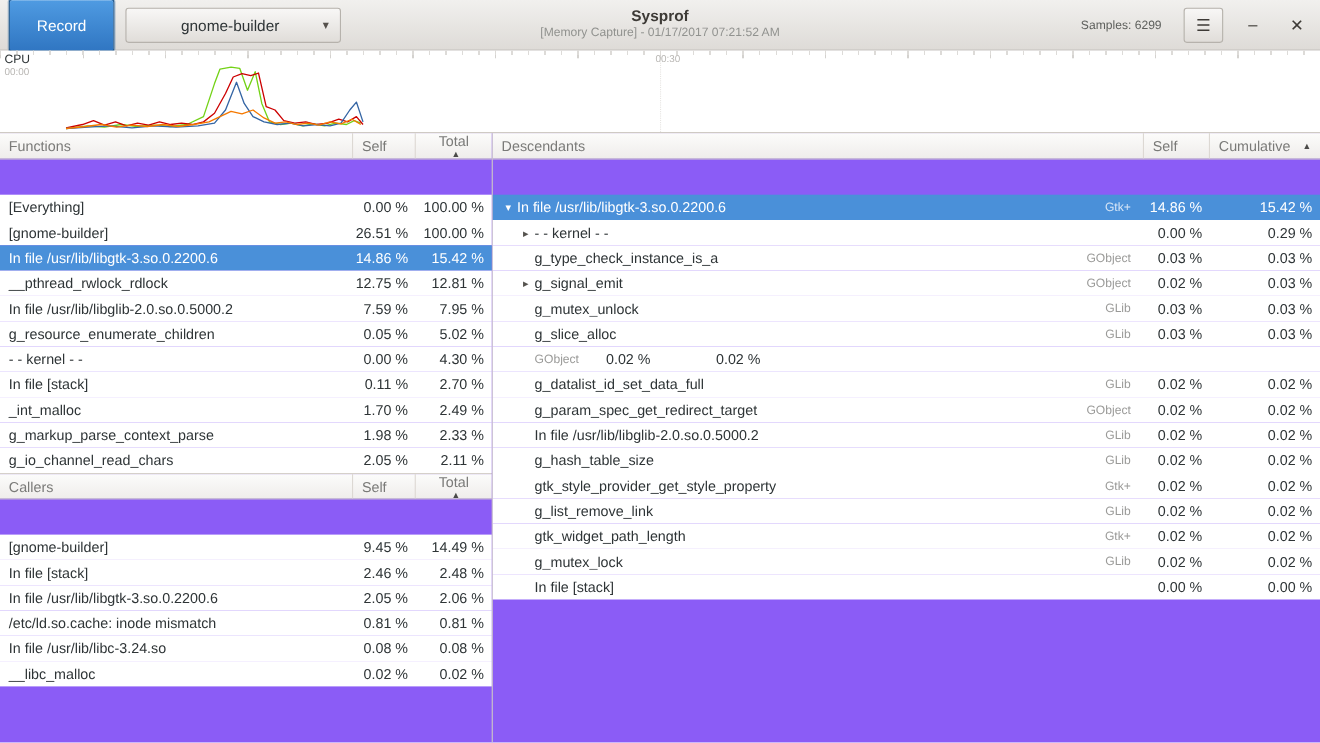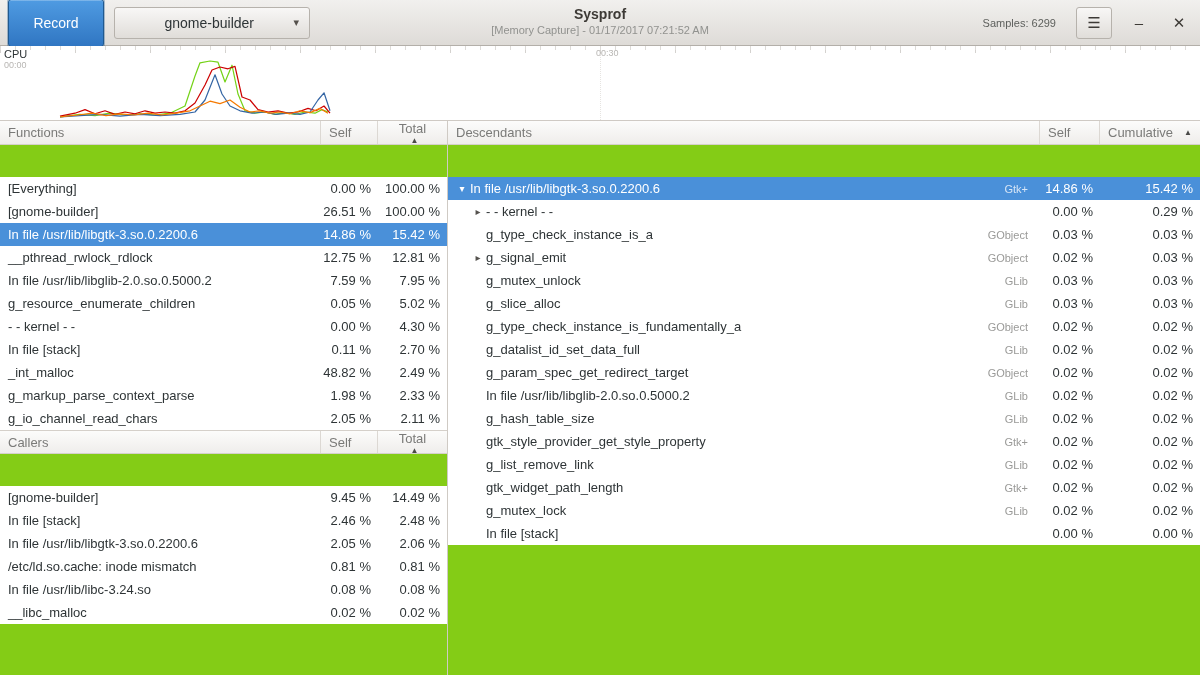--- a/index.html
+++ b/index.html
@@ -36,21 +36,21 @@
     background:repeating-linear-gradient(to right,#d4d2cf 0,#d4d2cf 1px,transparent 1px,transparent 75px); }
   .graph::after { content:""; position:absolute; top:0; left:0; right:0; height:4px;
     background:repeating-linear-gradient(to right,#dddbd8 0,#dddbd8 1px,transparent 1px,transparent 15px); }
   .cpu-label { position:absolute; left:4px; top:2px; font-size:11px; color:#2e3436; z-index:2; }
   .t-start { position:absolute; left:4px; top:14px; font-size:9px; color:#b8b6b3; z-index:2; }
   .t-mid { position:absolute; left:596px; top:2px; font-size:9px; color:#b8b6b3; z-index:2; }
   .grid-mid { position:absolute; left:600px; top:0; bottom:0; border-left:1px dotted #e6e4e1; }
   .graph svg { position:absolute; left:0; top:0; z-index:1; }
 
   
-  .content { flex:1; display:flex; min-height:0; background:#84cc16; }
+  .content { flex:1; display:flex; min-height:0; background:#8b5cf6; }
   .pane-left { width:448px; flex-shrink:0; border-right:1px solid #cfcac4;
     display:flex; flex-direction:column; }
   .pane-right { flex:1; display:flex; flex-direction:column; }
   .filler { flex:1; }
 
   
   .thead { height:24px; flex-shrink:0; display:flex; align-items:stretch;
     background:linear-gradient(#fcfcfb,#efedeb); border-bottom:1px solid #d5d0ca;
     color:#7a7a78; font-size:13px; }
   .thead.bordered-top { border-top:1px solid #d5d0ca; }
@@ -181,21 +181,21 @@
   </div>
 
   <div class="row">
     <span class="fname">In file [stack]</span>
     <span class="pct w-self-l">0.11 %</span>
     <span class="pct w-total-l">2.70 %</span>
   </div>
 
   <div class="row">
     <span class="fname">_int_malloc</span>
-    <span class="pct w-self-l">48.82 %</span>
+    <span class="pct w-self-l">1.70 %</span>
     <span class="pct w-total-l">2.49 %</span>
   </div>
 
   <div class="row">
     <span class="fname">g_markup_parse_context_parse</span>
     <span class="pct w-self-l">1.98 %</span>
     <span class="pct w-total-l">2.33 %</span>
   </div>
 
   <div class="row">
@@ -306,21 +306,20 @@
   <div class="row indent">
     <span class="expander"></span>
     <span class="fname">g_slice_alloc</span>
     <span class="cat">GLib</span>
     <span class="pct w-self-r">0.03 %</span>
     <span class="pct w-cum-r">0.03 %</span>
   </div>
 
   <div class="row indent">
     <span class="expander"></span>
-    <span class="fname">g_type_check_instance_is_fundamentally_a</span>
     <span class="cat">GObject</span>
     <span class="pct w-self-r">0.02 %</span>
     <span class="pct w-cum-r">0.02 %</span>
   </div>
 
   <div class="row indent">
     <span class="expander"></span>
     <span class="fname">g_datalist_id_set_data_full</span>
     <span class="cat">GLib</span>
     <span class="pct w-self-r">0.02 %</span>

